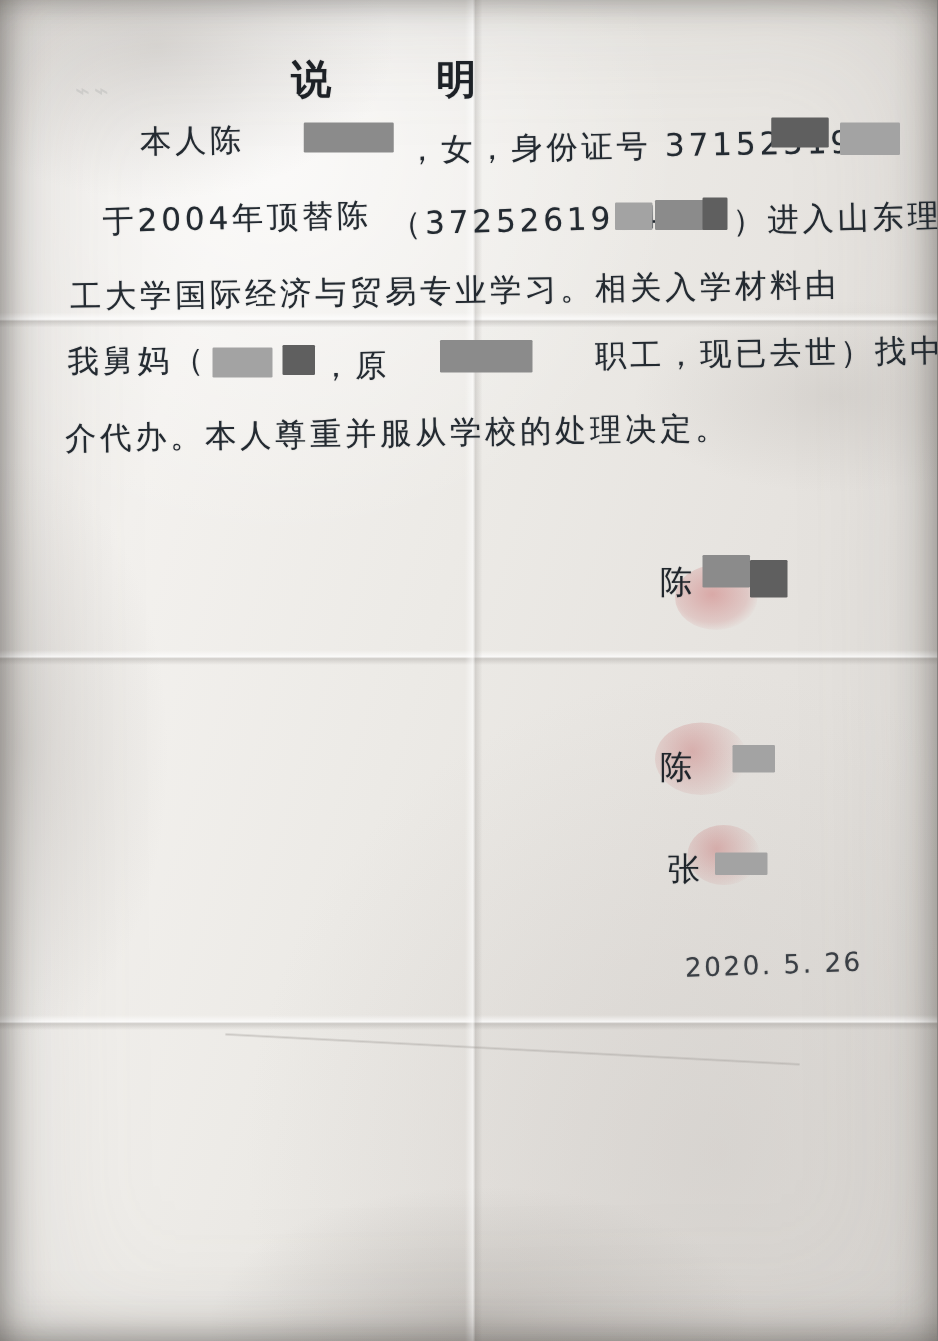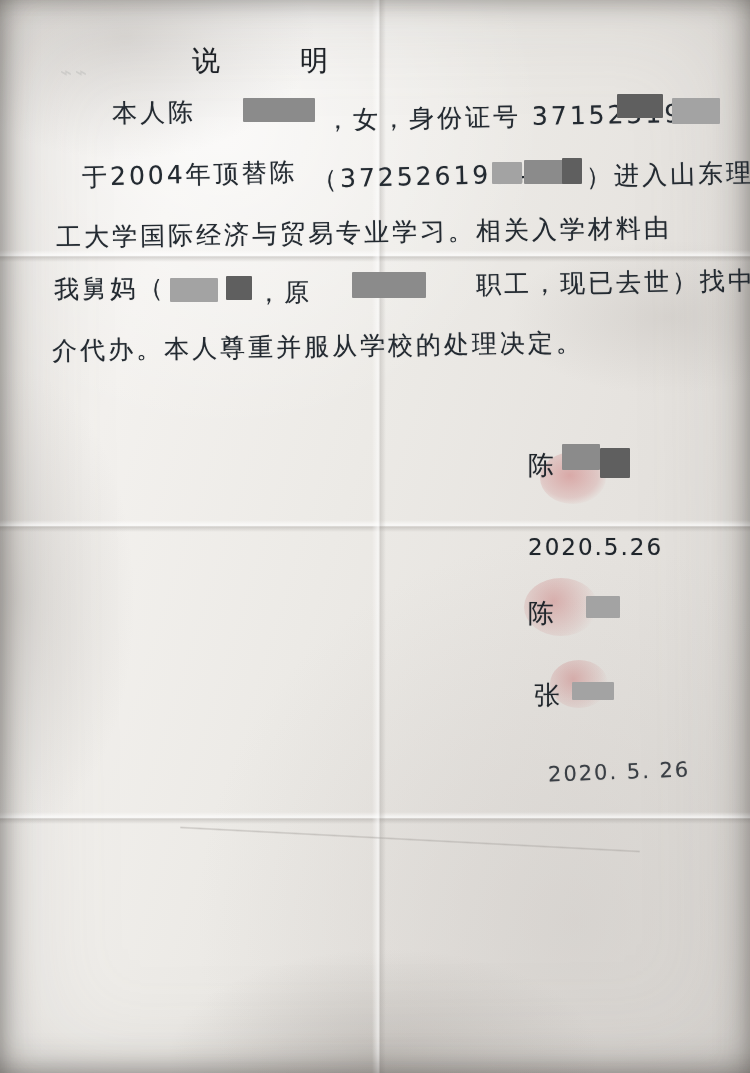--- a/index.html
+++ b/index.html
@@ -73,24 +73,25 @@
   
   .hand {
     position: absolute;
     color: #22262b;
     font-family: "DejaVu Sans", sans-serif;
     white-space: nowrap;
     letter-spacing: 2px;
     text-shadow: 0 0 1px rgba(34,38,43,0.35);
   }
   .title {
-    font-size: 28px;
+    font-size: 32px;
     letter-spacing: 26px;
-    font-weight: 400;
+    font-weight: 700;
     color: #1d2126;
+    margin-left: 41px;
   }
   .line {
     font-size: 25px;
     letter-spacing: 3px;
     color: #232a31;
   }
   .line.slant1 { transform: rotate(-1.0deg); }
   .line.slant2 { transform: rotate(-1.4deg); }
   .line.slant3 { transform: rotate(-0.9deg); }
   .sign {
@@ -181,21 +182,20 @@
   <div class="redact" style="left:352px; top:272px; width:74px; height:26px;"></div>
   <div class="hand line slant3" style="left:476px; top:266px;">职工，现已去世）找中</div>
 
   <div class="hand line slant3" style="left:52px; top:330px;">介代办。本人尊重并服从学校的处理决定。</div>
 
   <div class="stamp" style="left:540px; top:452px; width:66px; height:52px;"></div>
   <div class="hand sign" style="left:528px; top:448px;">陈</div>
   <div class="redact" style="left:562px; top:444px; width:38px; height:26px;"></div>
   <div class="redact dark" style="left:600px; top:448px; width:30px; height:30px;"></div>
 
-  <div class="hand date" style="left:528px; top:534px;">2020.5.26</div>
 
   <div class="stamp speckle" style="left:524px; top:578px; width:74px; height:58px;"></div>
   <div class="hand sign" style="left:528px; top:596px;">陈</div>
   <div class="redact light blur" style="left:586px; top:596px; width:34px; height:22px;"></div>
 
   <div class="stamp speckle" style="left:550px; top:660px; width:58px; height:48px;"></div>
   <div class="hand sign" style="left:534px; top:678px;">张</div>
   <div class="redact light blur" style="left:572px; top:682px; width:42px; height:18px;"></div>
 
   <div class="hand date small" style="left:548px; top:760px;">2020. 5. 26</div>

